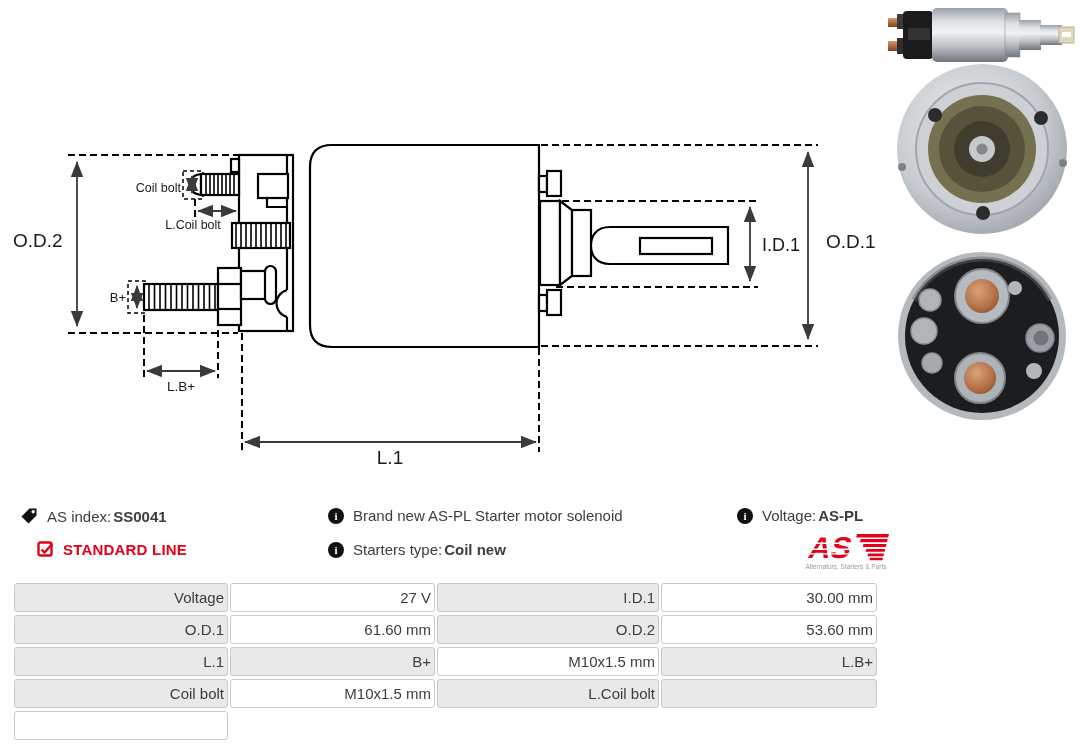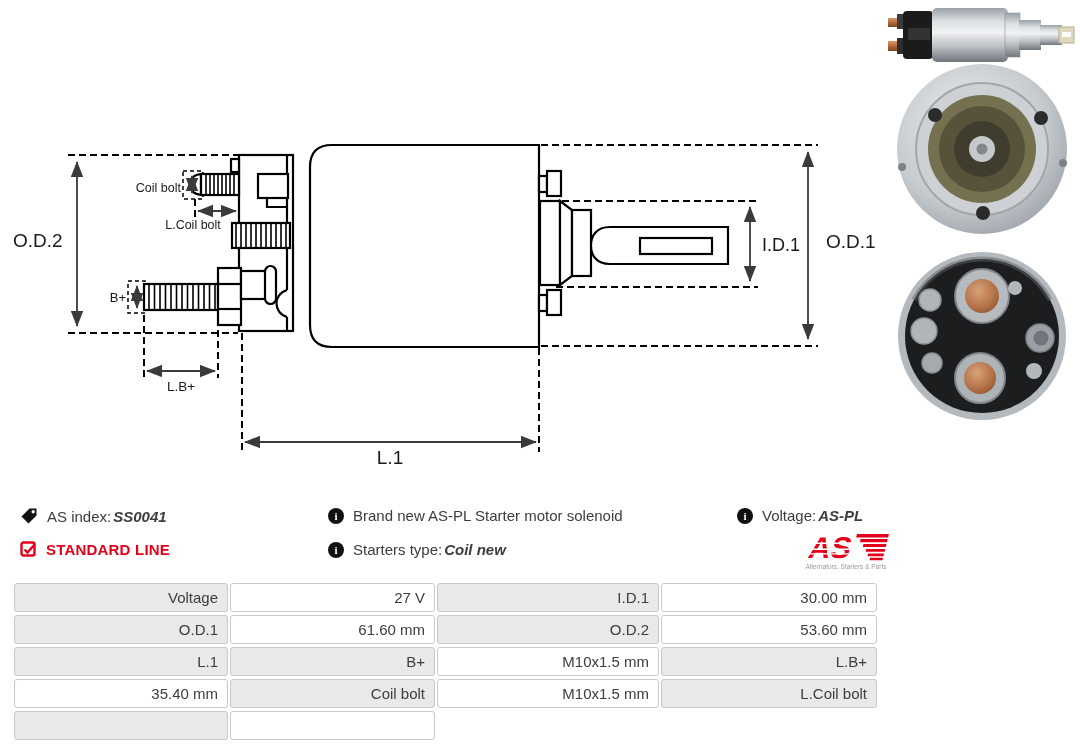--- a/index.html
+++ b/index.html
@@ -2,31 +2,31 @@
 <html><head>
 <meta charset="utf-8">
 <style>
   html,body{margin:0;padding:0;background:#fff;}
   .page{position:relative;width:1080px;height:749px;background:#fff;overflow:hidden;
         font-family:"Liberation Sans",sans-serif;color:#3d3d3c;}
   .abs{position:absolute;}
 
   
   .info-item{position:absolute;display:flex;align-items:center;gap:9px;font-size:15px;white-space:nowrap;}
-  .info-item b{font-weight:bold;margin-left:2px;font-style:italic;}
+  .info-item b{font-weight:bold;margin-left:2px;}
   .standard{color:#e2001a;font-weight:bold;letter-spacing:.2px;}
   .info-icon{display:inline-flex;width:16px;height:16px;border-radius:50%;background:#111;
              color:#fff;font-size:11px;font-weight:bold;align-items:center;justify-content:center;
              font-family:"Liberation Serif",serif;flex:0 0 auto;}
 
   
   .spec-table{position:absolute;left:14px;top:583px;display:grid;
               grid-template-columns:214px 205px 222px 216px;gap:3px 2px;}
   .cell{height:27px;line-height:27px;border:1px solid #c9c9c9;border-radius:3px;
-        font-size:15px;text-align:right;padding-right:9px;background:#fff;color:#3d3d3c;}
+        font-size:15px;text-align:right;padding-right:3px;background:#fff;color:#3d3d3c;}
   .cell.lbl{background:#e9e9e9;}
 
   svg text{font-family:"Liberation Sans",sans-serif;}
 </style>
 </head>
 <body>
 
 <div class="page">
 
   <svg class="abs" style="left:0;top:0" width="880" height="490" viewBox="0 0 880 490">
@@ -201,21 +201,21 @@
   <div class="info-item" style="left:328px;top:507px">
     <span class="info-icon">i</span>
     <span>Brand new AS-PL Starter motor solenoid</span>
   </div>
 
   <div class="info-item" style="left:737px;top:507px">
     <span class="info-icon">i</span>
     <span><span>Voltage:</span><b>AS-PL</b></span>
   </div>
 
-  <div class="info-item standard" style="left:20px;top:541px">
+  <div class="info-item standard" style="left:37px;top:541px">
     <svg width="17" height="17" viewBox="0 0 17 17">
       <rect x="1.5" y="1.5" width="13" height="13" rx="2" fill="none" stroke="#e2001a" stroke-width="2.4"></rect>
       <path d="M4.5,8.5 L7.5,11.5 L15,3" fill="none" stroke="#e2001a" stroke-width="2.4"></path>
     </svg>
     <span>STANDARD LINE</span>
   </div>
 
   <div class="info-item" style="left:328px;top:541px">
     <span class="info-icon">i</span>
     <span><span>Starters type:</span><b>Coil new</b></span>
@@ -250,21 +250,20 @@
     <div class="cell lbl">O.D.1</div>
     <div class="cell">61.60 mm</div>
     <div class="cell lbl">O.D.2</div>
     <div class="cell">53.60 mm</div>
 
     <div class="cell lbl">L.1</div>
     <div class="cell lbl">B+</div>
     <div class="cell">M10x1.5 mm</div>
 
     <div class="cell lbl">L.B+</div>
-    <div class="cell">35.40 mm</div>
     <div class="cell lbl">Coil bolt</div>
     <div class="cell">M10x1.5 mm</div>
 
     <div class="cell lbl">L.Coil bolt</div>
     <div class="cell lbl"></div>
     <div class="cell"></div>
   </div>
 
 </div>
 

